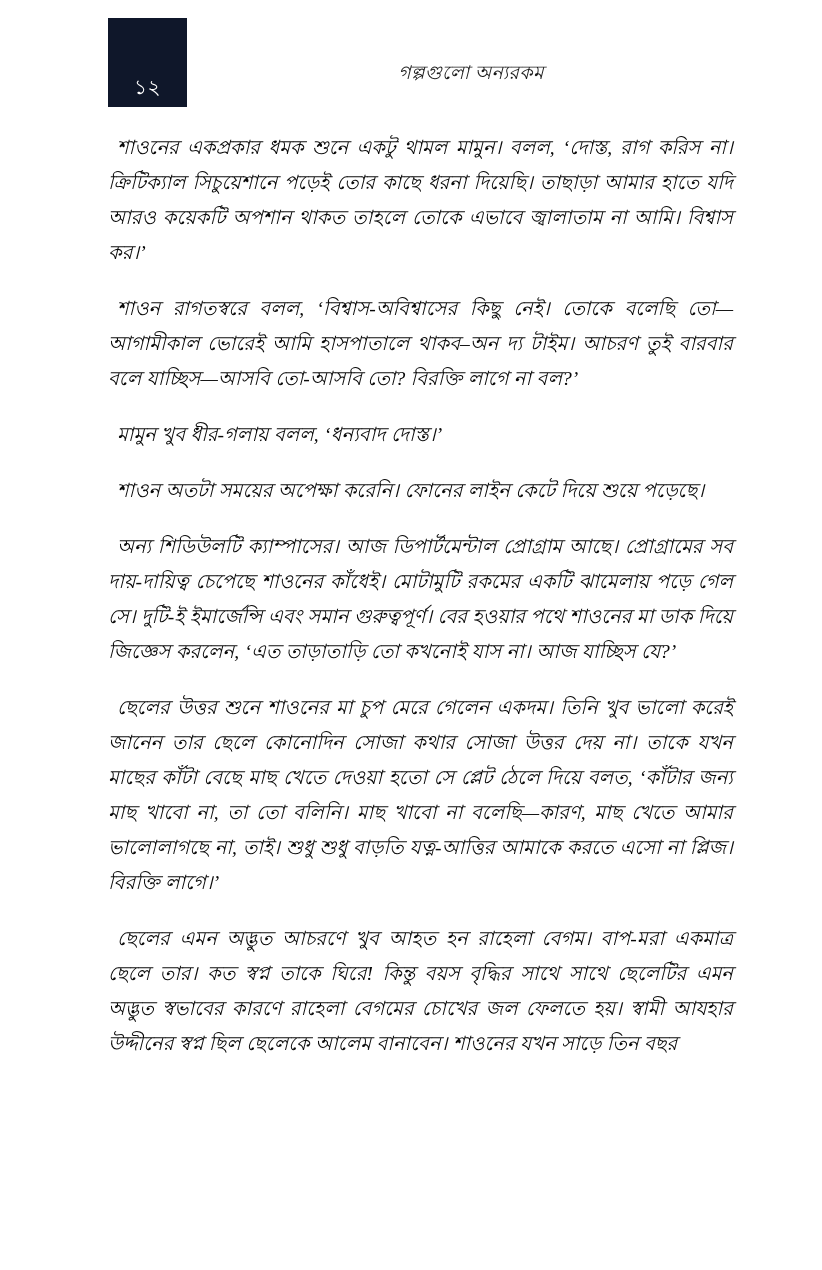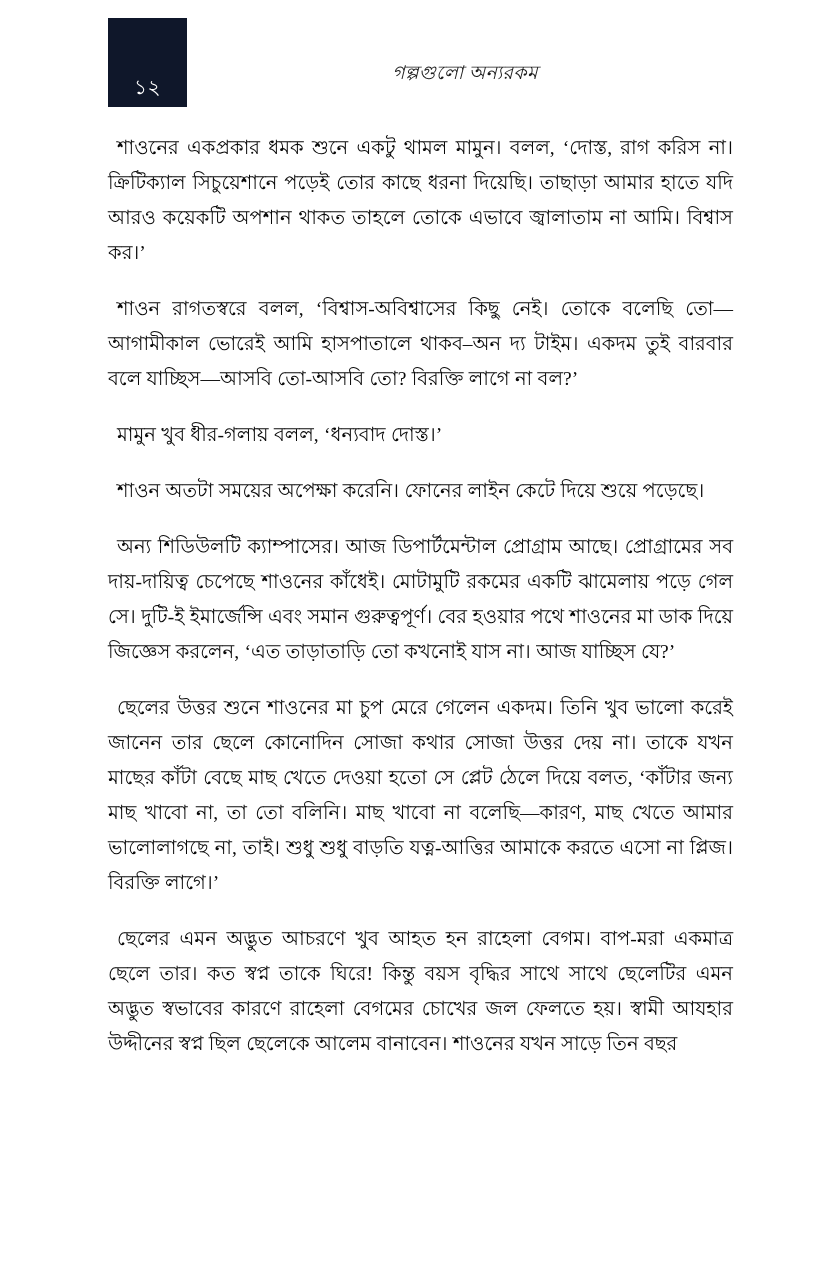--- a/index.html
+++ b/index.html
@@ -48,21 +48,21 @@
   .folio-number {
     color: #ffffff;
     font-size: 20px;
     line-height: 1;
     font-family: "Liberation Serif", "DejaVu Serif", serif;
     letter-spacing: 0.5px;
   }
 
   .running-title {
     position: absolute;
-    left: 192px;
+    left: 198px;
     top: 62px;
     width: 546px;
     text-align: center;
     font-style: italic;
     font-size: 19px;
     line-height: 1.2;
     color: #1a1a1a;
     letter-spacing: 0.3px;
   }
 
@@ -76,41 +76,42 @@
 
   .para {
     margin: 0 0 21px 0;
     font-size: 19.5px;
     line-height: 35px;
     text-align: justify;
     text-justify: inter-word;
     text-indent: 9px;
     color: #080808;
     word-spacing: 0.5px;
+    font-style: italic;
   }
 
   .para:last-child {
     margin-bottom: 16px;
   }
 </style>
 </head>
 <body>
 
 <div id="page">
 
   <div class="header-area">
     <div class="folio-box">
       <span class="folio-number">১২</span>
     </div>
     <div class="running-title">গল্পগুলো অন্যরকম</div>
   </div>
 
   <div class="text-column">
       <p class="para">শাওনের একপ্রকার ধমক শুনে একটু থামল মামুন। বলল, ‘দোস্ত, রাগ করিস না। ক্রিটিক্যাল সিচুয়েশানে পড়েই তোর কাছে ধরনা দিয়েছি। তাছাড়া আমার হাতে যদি আরও কয়েকটি অপশান থাকত তাহলে তোকে এভাবে জ্বালাতাম না আমি। বিশ্বাস কর।’</p>
-      <p class="para">শাওন রাগতস্বরে বলল, ‘বিশ্বাস-অবিশ্বাসের কিছু নেই। তোকে বলেছি তো—আগামীকাল ভোরেই আমি হাসপাতালে থাকব–অন দ্য টাইম। একদম তুই বারবার বলে যাচ্ছিস—আসবি তো-আসবি তো? বিরক্তি লাগে না বল?’</p>
+      <p class="para">শাওন রাগতস্বরে বলল, ‘বিশ্বাস-অবিশ্বাসের কিছু নেই। তোকে বলেছি তো—আগামীকাল ভোরেই আমি হাসপাতালে থাকব–অন দ্য টাইম। আচরণ তুই বারবার বলে যাচ্ছিস—আসবি তো-আসবি তো? বিরক্তি লাগে না বল?’</p>
       <p class="para">মামুন খুব ধীর-গলায় বলল, ‘ধন্যবাদ দোস্ত।’</p>
       <p class="para">শাওন অতটা সময়ের অপেক্ষা করেনি। ফোনের লাইন কেটে দিয়ে শুয়ে পড়েছে।</p>
       <p class="para">অন্য শিডিউলটি ক্যাম্পাসের। আজ ডিপার্টমেন্টাল প্রোগ্রাম আছে। প্রোগ্রামের সব দায়-দায়িত্ব চেপেছে শাওনের কাঁধেই। মোটামুটি রকমের একটি ঝামেলায় পড়ে গেল সে। দুটি-ই ইমার্জেন্সি এবং সমান গুরুত্বপূর্ণ। বের হওয়ার পথে শাওনের মা ডাক দিয়ে জিজ্ঞেস করলেন, ‘এত তাড়াতাড়ি তো কখনোই যাস না। আজ যাচ্ছিস যে?’</p>
       <p class="para">ছেলের উত্তর শুনে শাওনের মা চুপ মেরে গেলেন একদম। তিনি খুব ভালো করেই জানেন তার ছেলে কোনোদিন সোজা কথার সোজা উত্তর দেয় না। তাকে যখন মাছের কাঁটা বেছে মাছ খেতে দেওয়া হতো সে প্লেট ঠেলে দিয়ে বলত, ‘কাঁটার জন্য মাছ খাবো না, তা তো বলিনি। মাছ খাবো না বলেছি—কারণ, মাছ খেতে আমার ভালোলাগছে না, তাই। শুধু শুধু বাড়তি যত্ন-আত্তির আমাকে করতে এসো না প্লিজ। বিরক্তি লাগে।’</p>
       <p class="para">ছেলের এমন অদ্ভুত আচরণে খুব আহত হন রাহেলা বেগম। বাপ-মরা একমাত্র ছেলে তার। কত স্বপ্ন তাকে ঘিরে! কিন্তু বয়স বৃদ্ধির সাথে সাথে ছেলেটির এমন অদ্ভুত স্বভাবের কারণে রাহেলা বেগমের চোখের জল ফেলতে হয়। স্বামী আযহার উদ্দীনের স্বপ্ন ছিল ছেলেকে আলেম বানাবেন। শাওনের যখন সাড়ে তিন বছর</p>
     </div>
 
 </div>
 
 </body></html>

